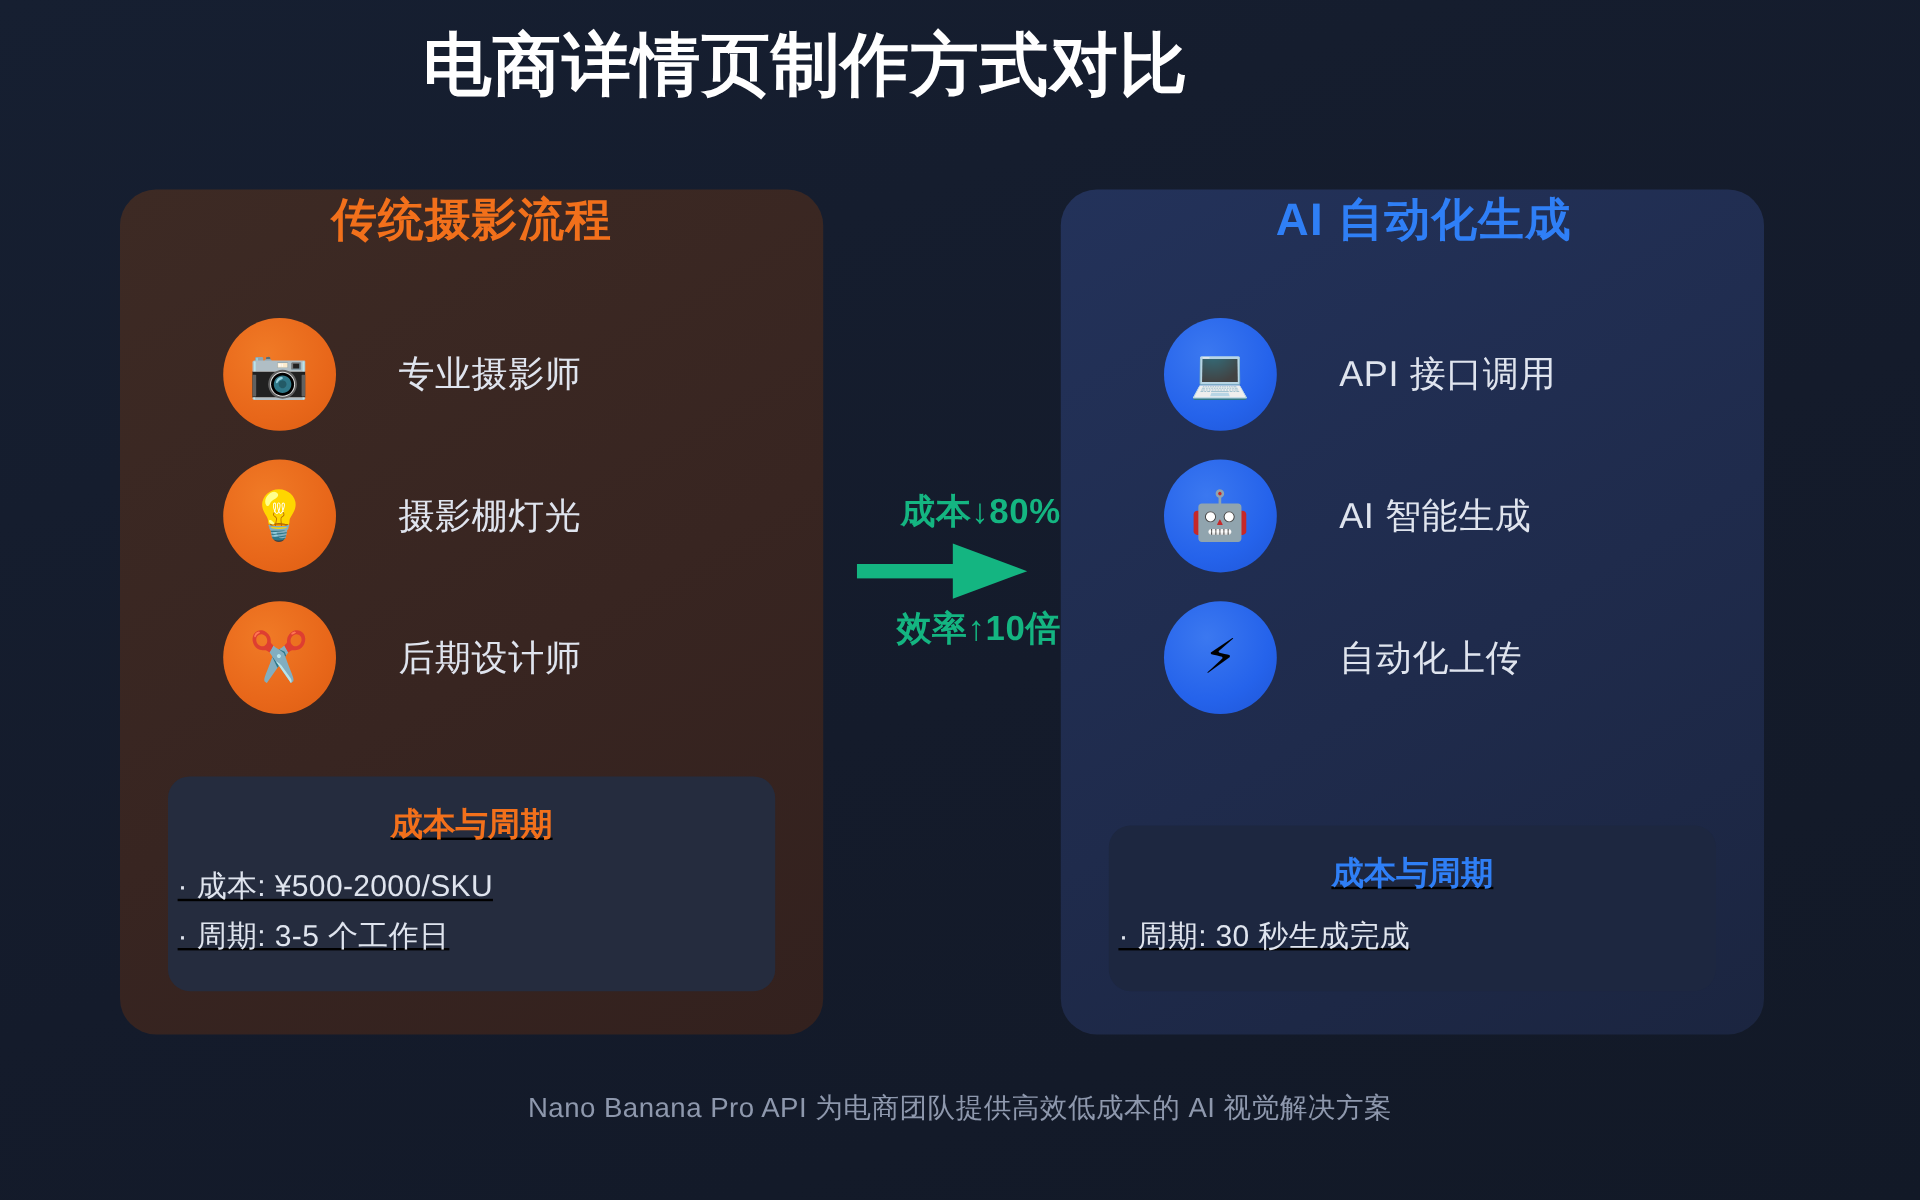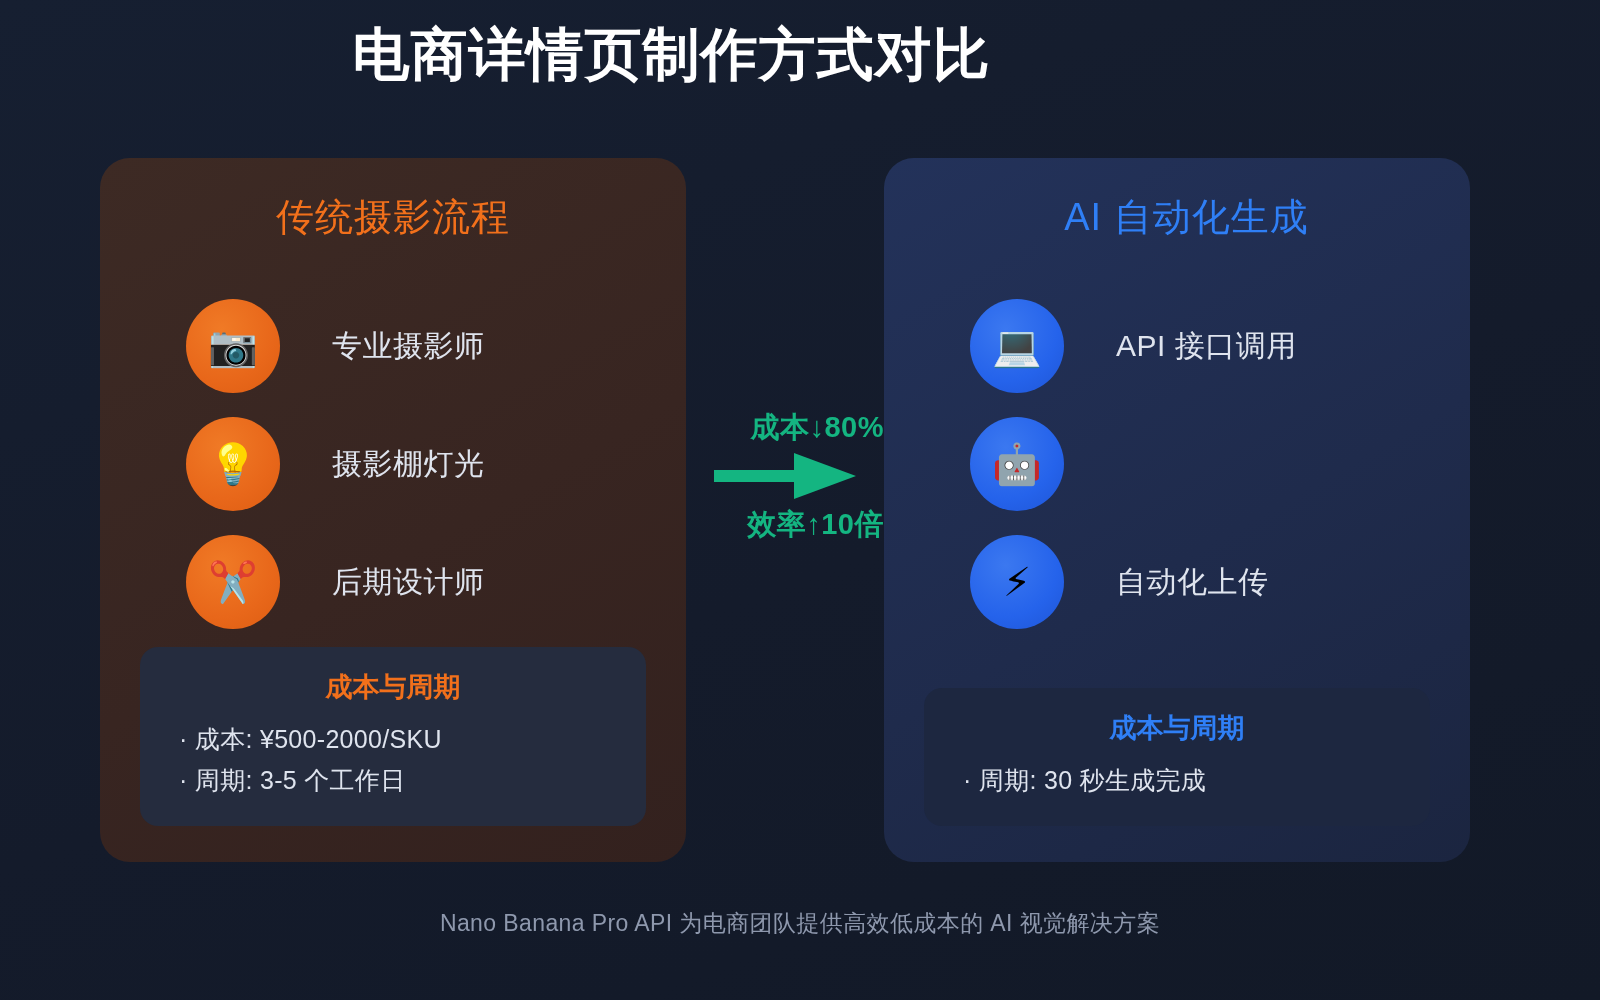--- a/index.html
+++ b/index.html
@@ -46,22 +46,21 @@
     background: linear-gradient(150deg, #3d2a24 0%, #382521 55%, #33211e 100%);
   }
   .panel-right {
     left: 884px;
     background: linear-gradient(150deg, #23325a 0%, #1f2b4c 55%, #1b2540 100%);
   }
 
   .panel-title {
     text-align: center;
     font-size: 38px;
-    font-weight: normal;
-    margin-top: 34px;
+    font-weight: bold;
     letter-spacing: 1px;
   }
   .panel-left .panel-title { color: #f2701b; }
   .panel-right .panel-title { color: #2f7ff6; padding-left: 19px; }
 
   
   .features {
     margin-top: 44px;
     padding-left: 86px;
   }
@@ -96,36 +95,37 @@
 
   
   .info-box {
     position: absolute;
     left: 40px;
     bottom: 36px;
     width: 506px;
     border-radius: 18px;
     background: #252c3e;
     padding: 22px 0 26px 0;
+    text-decoration: underline;
   }
   .panel-right .info-box { background: #1d2740; }
 
   .info-title {
     text-align: center;
     font-size: 27px;
     font-weight: bold;
     margin-bottom: 14px;
   }
   .panel-left .info-title { color: #f2701b; }
   .panel-right .info-title { color: #2f7ff6; }
 
   .info-line {
     font-size: 25px;
     color: #dfe4ee;
-    padding-left: 39px;
+    padding-left: 8px;
     line-height: 1.62;
     letter-spacing: 0.3px;
   }
 
   
   .center-block {
     position: absolute;
     left: 686px;
     top: 410px;
     width: 198px;
@@ -203,20 +203,21 @@
   <div class="panel panel-right">
     <div class="panel-title">AI 自动化生成</div>
 
     <div class="features">
       <div class="feature-row">
         <span class="feature-icon">💻</span>
         <span class="feature-label">API 接口调用</span>
       </div>
       <div class="feature-row">
         <span class="feature-icon">🤖</span>
+        <span class="feature-label">AI 智能生成</span>
       </div>
       <div class="feature-row">
         <span class="feature-icon">⚡</span>
         <span class="feature-label">自动化上传</span>
       </div>
     </div>
 
     <div class="info-box">
       <div class="info-title">成本与周期</div>
       <div class="info-line">· 周期: 30 秒生成完成</div>

